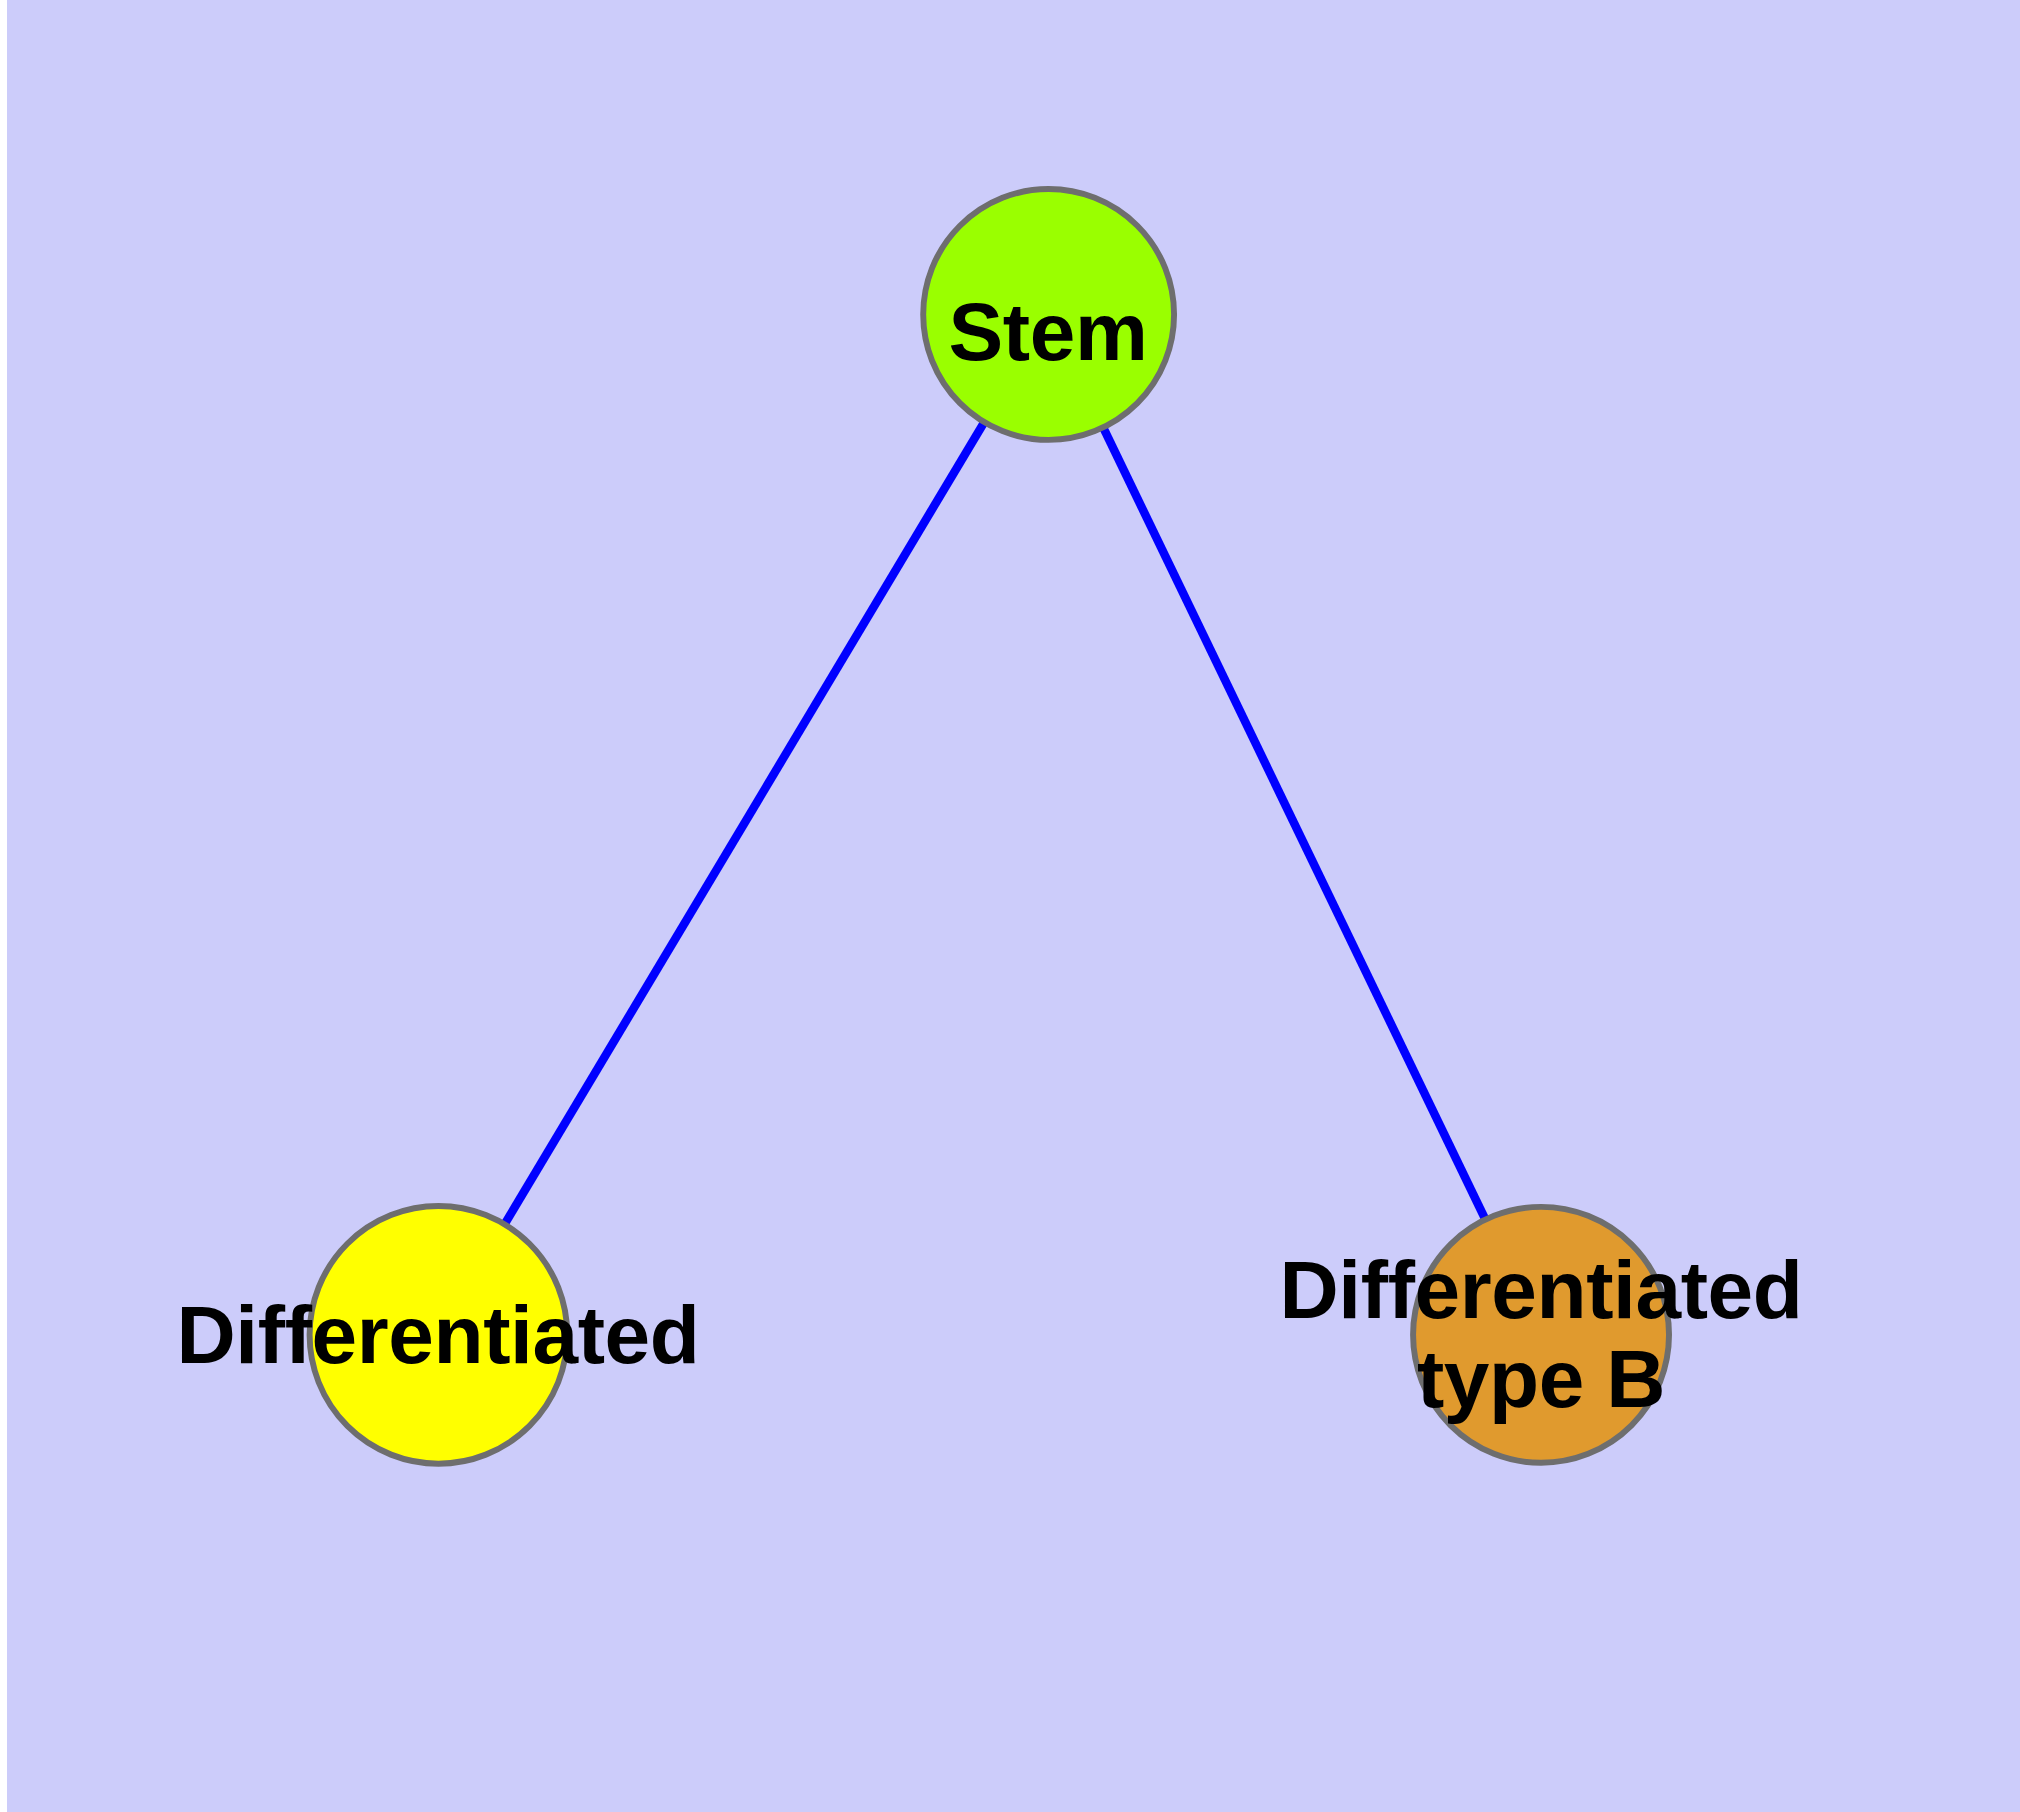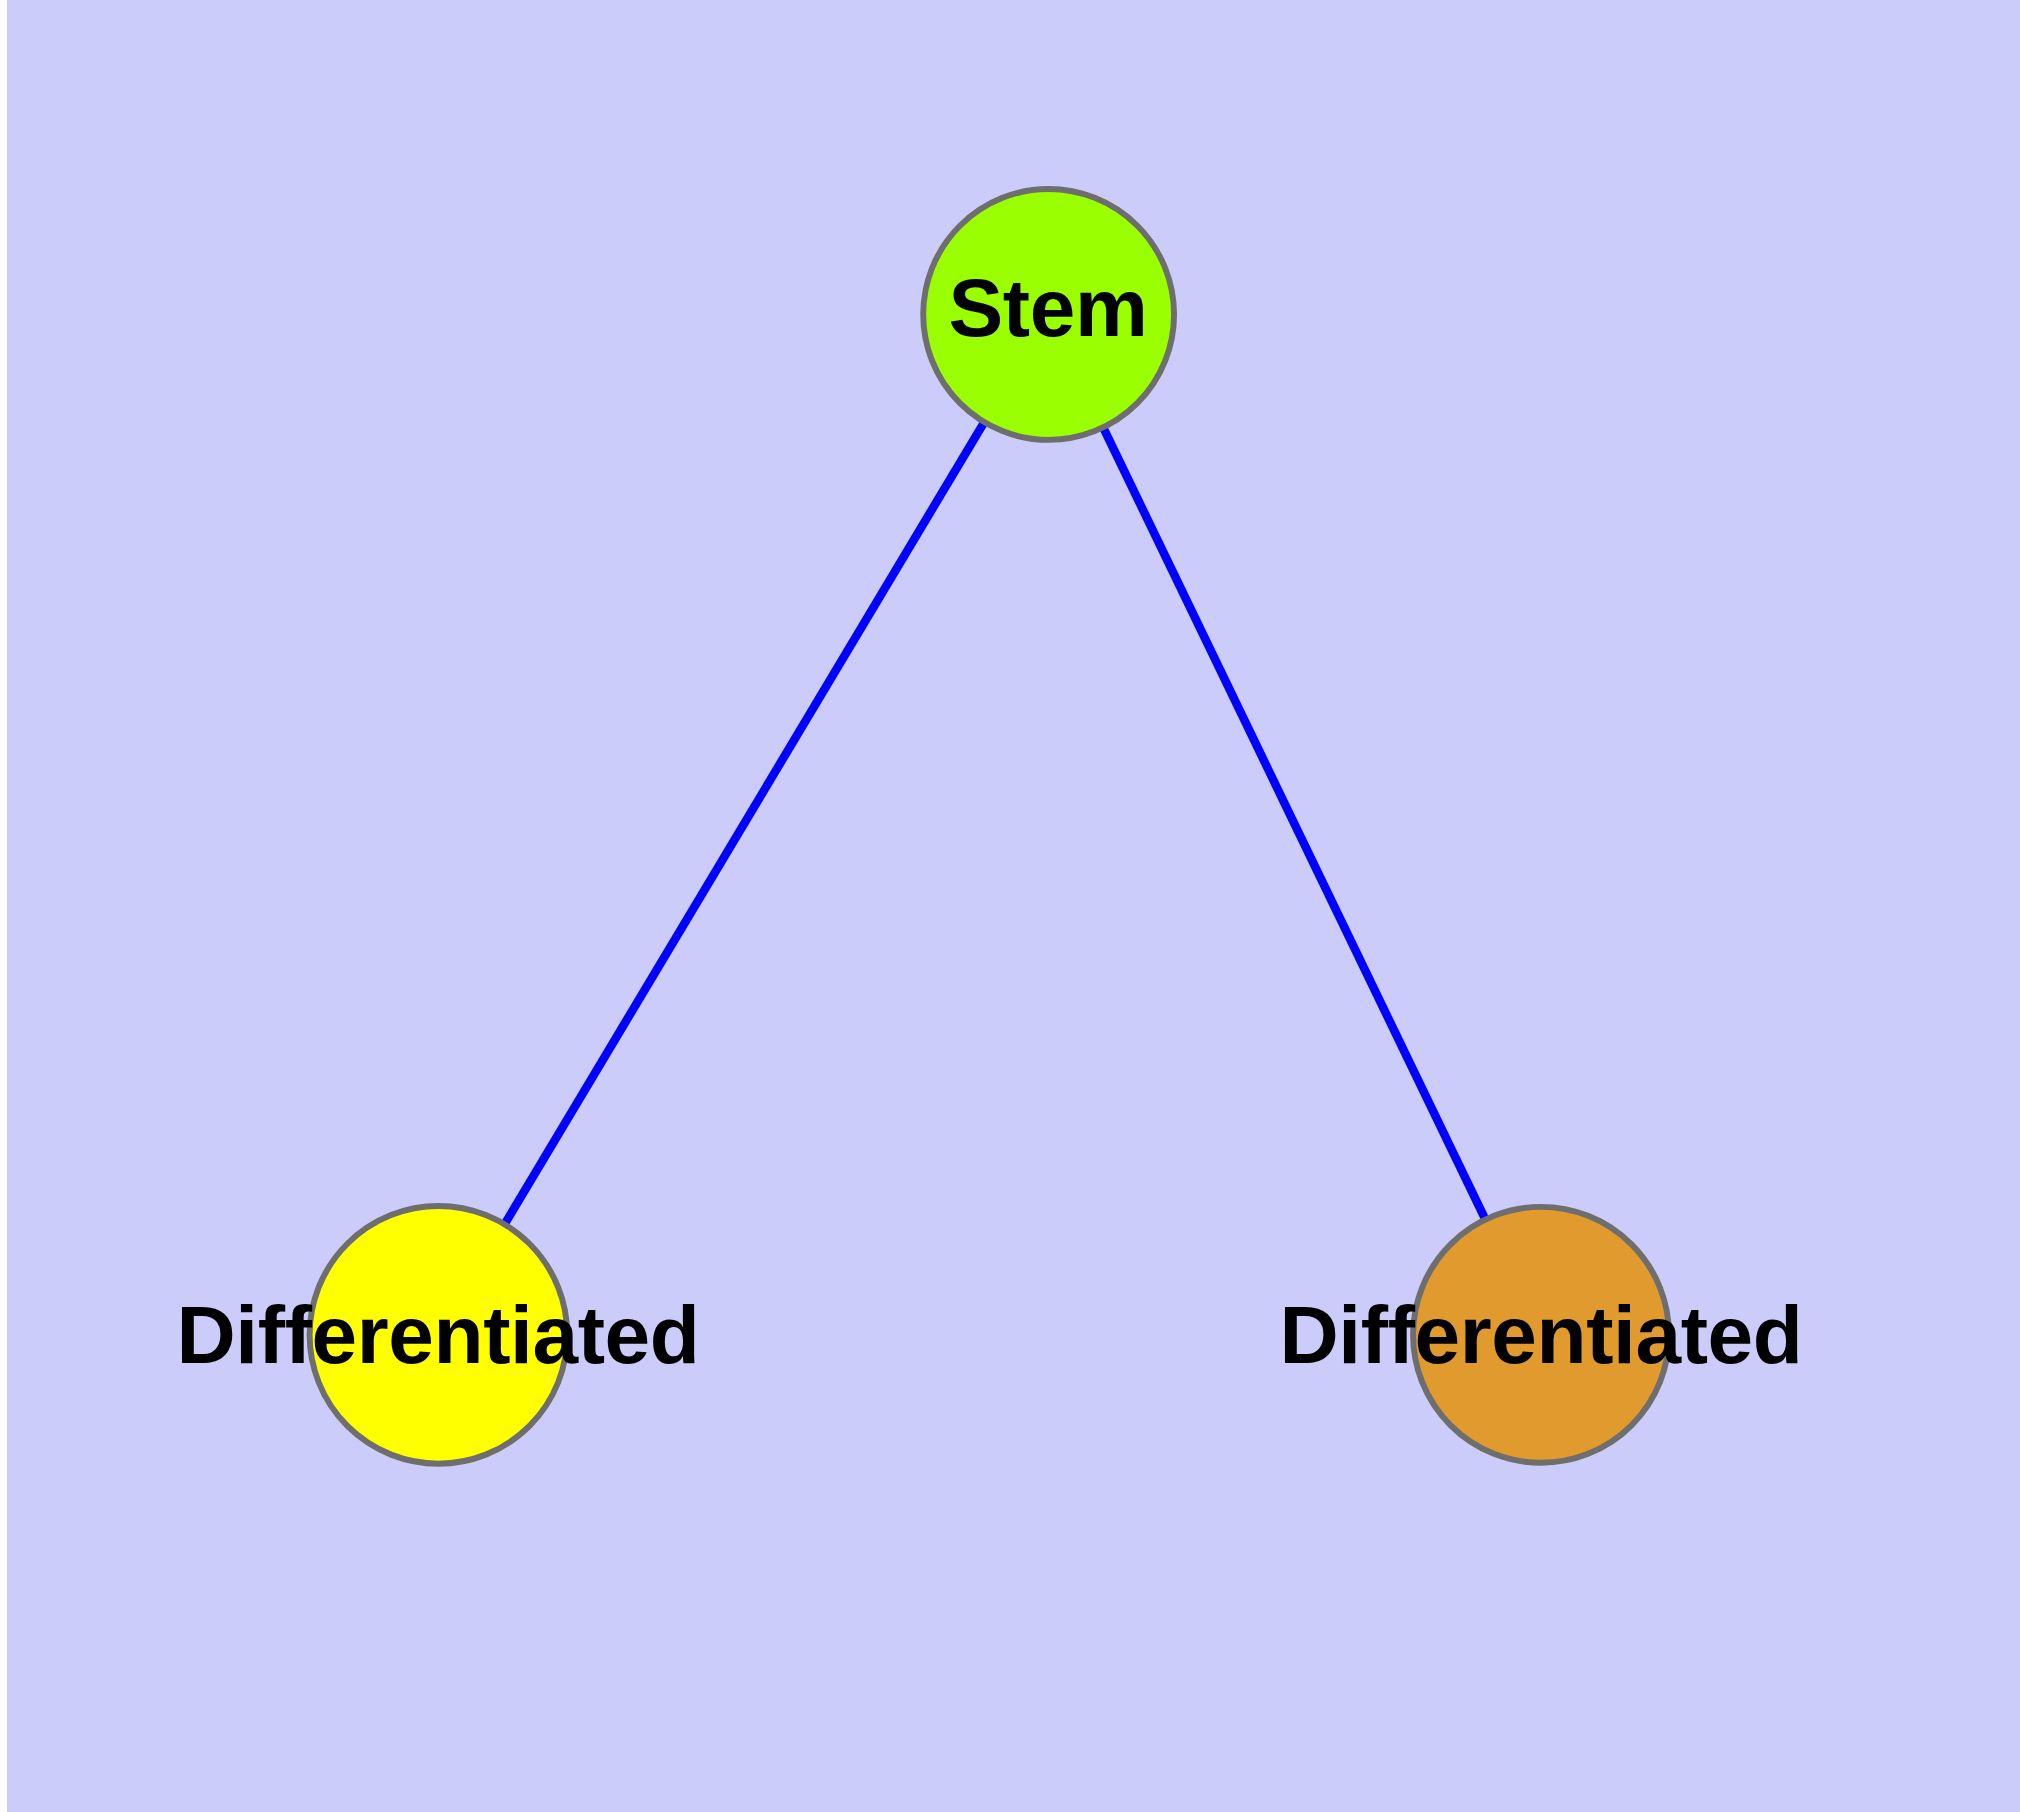--- a/index.html
+++ b/index.html
@@ -59,25 +59,26 @@
         <line x1="1237" y1="371" x2="1818" y2="1575" stroke="#0000ff" stroke-width="10" stroke-linecap="butt"></line>
       </g>
     <g id="node-layer">
         <circle cx="1237" cy="371" r="148" fill="#9aff00" stroke="#6e6e6e" stroke-width="7"></circle>
         <circle cx="517" cy="1575" r="152" fill="#ffff00" stroke="#6e6e6e" stroke-width="7"></circle>
         <circle cx="1818" cy="1575" r="151" fill="#e09a2e" stroke="#6e6e6e" stroke-width="7"></circle>
       </g>
   </svg>
 
   <div id="label-layer">
-      <div class="node-label" style="left: 1048px; top: 308px;">
+      <div class="node-label" style="left: 1048px; top: 332px;">
         <span class="line">Stem</span>
       </div>
       <div class="node-label" style="left: 438px; top: 1335px;">
         <span class="line">Differentiated</span>
       </div>
       <div class="node-label" style="left: 1541px; top: 1335px;">
         <span class="line">Differentiated</span>
+        <span class="line">type B</span>
       </div>
     </div>
 
 </div>
 
 
 </body></html>

